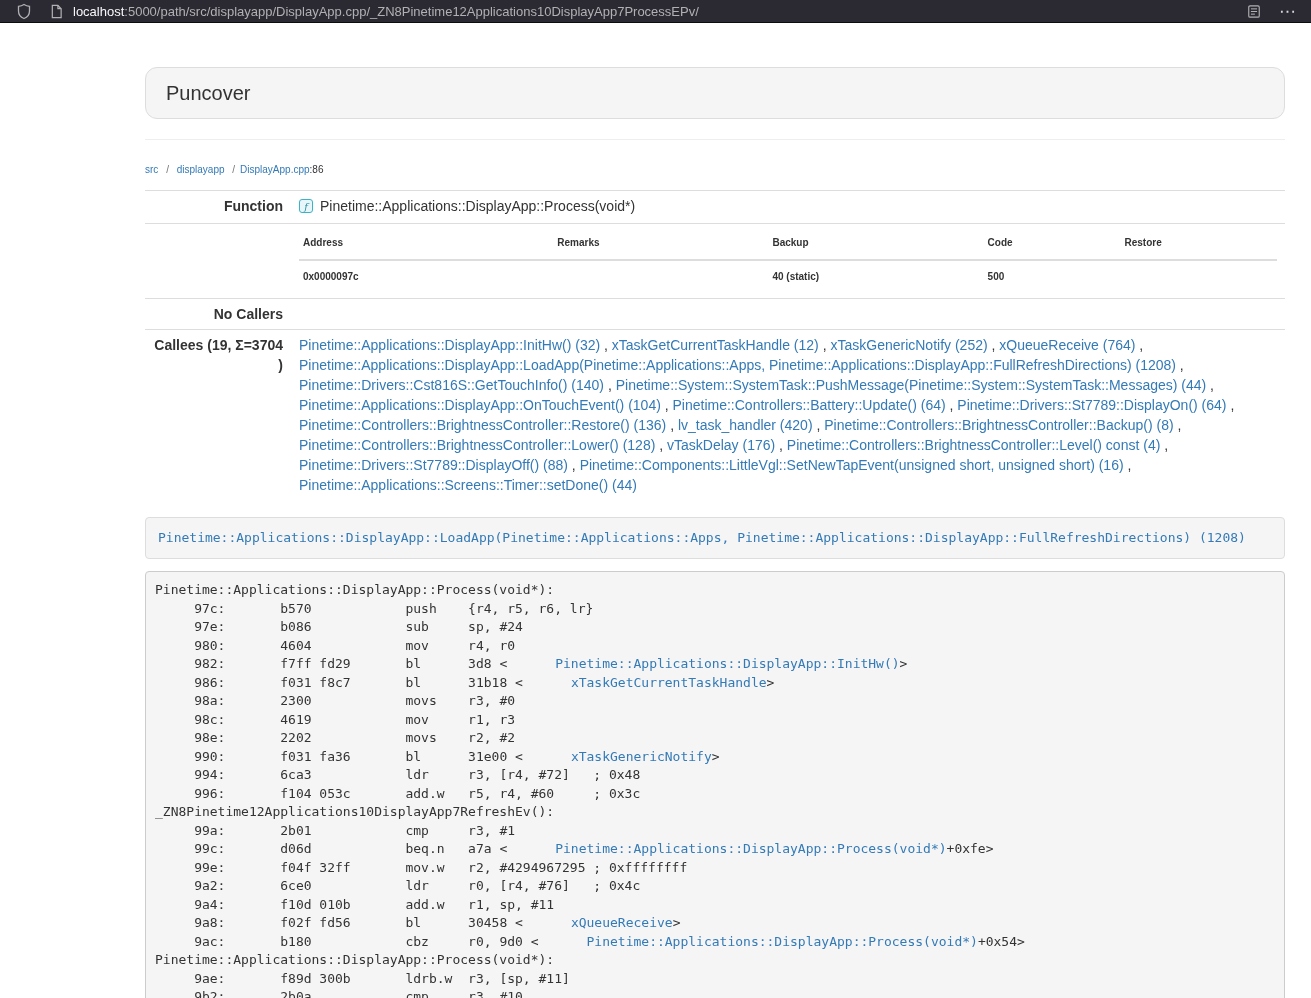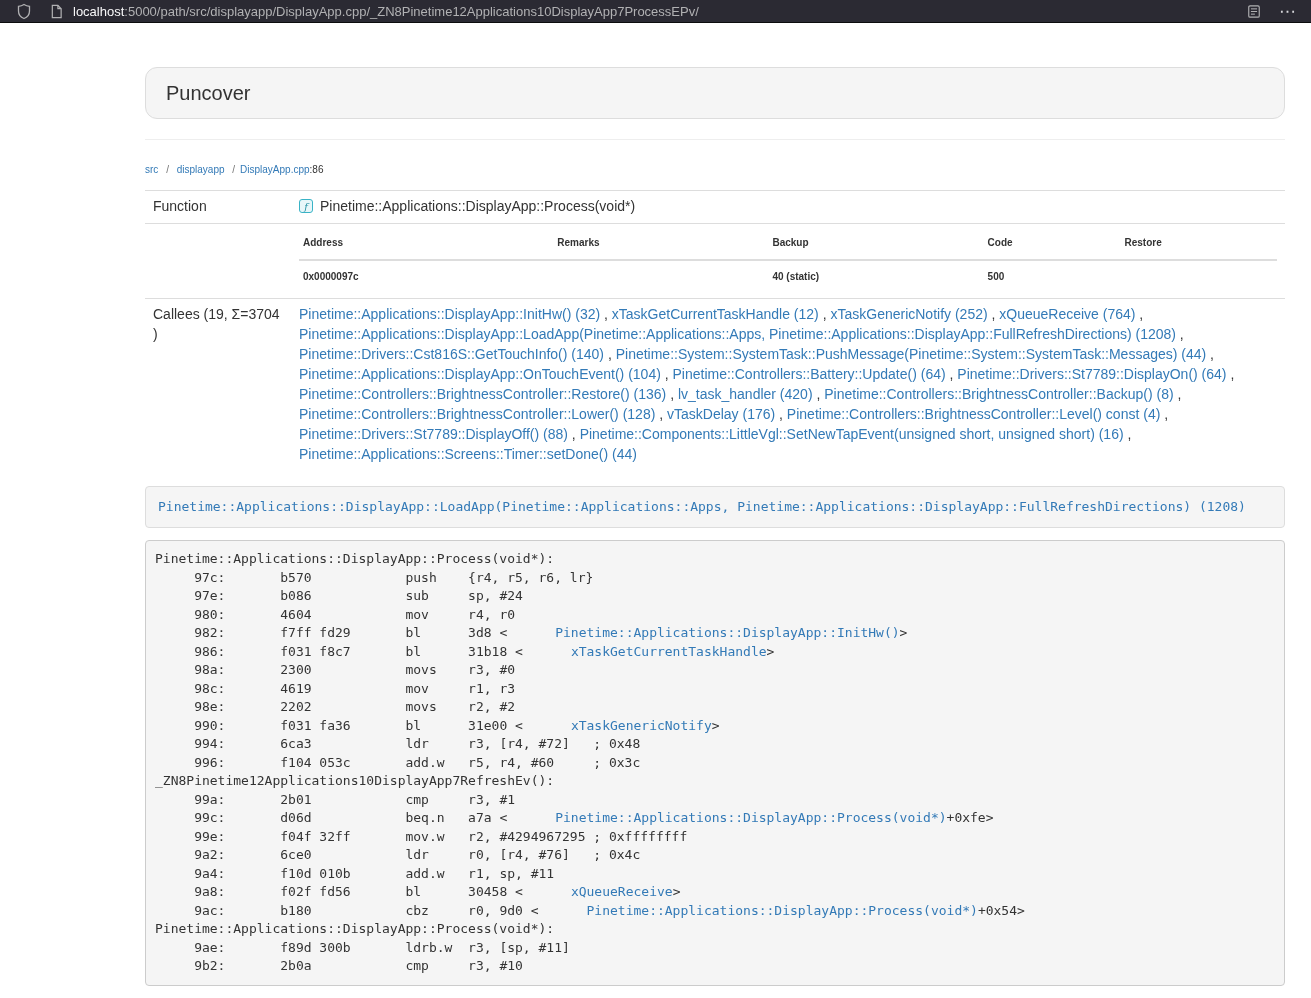--- a/index.html
+++ b/index.html
@@ -49,21 +49,21 @@
   .crumbs{margin:0 0 10px;font-size:10px;line-height:20px;}
   .crumbs .sep{color:#777;margin:0 5px;}
   .crumbs .line-no{color:var(--text);}
   
   table.symbol{width:100%;border-collapse:collapse;font-size:14px;line-height:20px;}
   table.symbol > tbody > tr > th,
   table.symbol > tbody > tr > td{
     border-top:1px solid var(--table-border);
     padding:5px 8px;text-align:left;vertical-align:top;
   }
-  table.symbol > tbody > tr > th{width:146px;font-weight:400;}
+  table.symbol > tbody > tr > th{width:146px;font-weight:700;text-align:right;}
   table.inner{width:100%;border-collapse:collapse;font-size:10px;line-height:20px;margin:0;}
   table.inner th{
     text-align:left;font-weight:700;padding:4px 8px 6px 4px;
     border-bottom:2px solid var(--table-border);
   }
   table.inner td{padding:6px 8px 6px 4px;font-weight:bold;}
   table.inner .c-address{width:26%;}
   table.inner .c-remarks{width:22%;}
   table.inner .c-stack{width:22%;}
   table.inner .c-code{width:14%;}
@@ -161,20 +161,24 @@
                 <td></td>
                 <td>40 (static)</td>
                 <td>500</td>
                 <td></td>
               </tr>
             </tbody>
           </table>
         </td>
       </tr>
       <tr>
+        <th>No Callers</th>
+        <td></td>
+      </tr>
+      <tr>
         <th>Callees (19, Σ=3704 )</th>
         <td id="callees" class="callees-cell"><a href="#">Pinetime::Applications::DisplayApp::InitHw() (32)</a><span class="callee-sep"> , </span><a href="#">xTaskGetCurrentTaskHandle (12)</a><span class="callee-sep"> , </span><a href="#">xTaskGenericNotify (252)</a><span class="callee-sep"> , </span><a href="#">xQueueReceive (764)</a><span class="callee-sep"> , </span><a href="#">Pinetime::Applications::DisplayApp::LoadApp(Pinetime::Applications::Apps, Pinetime::Applications::DisplayApp::FullRefreshDirections) (1208)</a><span class="callee-sep"> , </span><a href="#">Pinetime::Drivers::Cst816S::GetTouchInfo() (140)</a><span class="callee-sep"> , </span><a href="#">Pinetime::System::SystemTask::PushMessage(Pinetime::System::SystemTask::Messages) (44)</a><span class="callee-sep"> , </span><a href="#">Pinetime::Applications::DisplayApp::OnTouchEvent() (104)</a><span class="callee-sep"> , </span><a href="#">Pinetime::Controllers::Battery::Update() (64)</a><span class="callee-sep"> , </span><a href="#">Pinetime::Drivers::St7789::DisplayOn() (64)</a><span class="callee-sep"> , </span><a href="#">Pinetime::Controllers::BrightnessController::Restore() (136)</a><span class="callee-sep"> , </span><a href="#">lv_task_handler (420)</a><span class="callee-sep"> , </span><a href="#">Pinetime::Controllers::BrightnessController::Backup() (8)</a><span class="callee-sep"> , </span><a href="#">Pinetime::Controllers::BrightnessController::Lower() (128)</a><span class="callee-sep"> , </span><a href="#">vTaskDelay (176)</a><span class="callee-sep"> , </span><a href="#">Pinetime::Controllers::BrightnessController::Level() const (4)</a><span class="callee-sep"> , </span><a href="#">Pinetime::Drivers::St7789::DisplayOff() (88)</a><span class="callee-sep"> , </span><a href="#">Pinetime::Components::LittleVgl::SetNewTapEvent(unsigned short, unsigned short) (16)</a><span class="callee-sep"> , </span><a href="#">Pinetime::Applications::Screens::Timer::setDone() (44)</a></td>
       </tr>
     </tbody>
   </table>
 
   <div class="snippet-panel">
     <a href="#">Pinetime::Applications::DisplayApp::LoadApp(Pinetime::Applications::Apps, Pinetime::Applications::DisplayApp::FullRefreshDirections) (1208)</a>
   </div>
 

